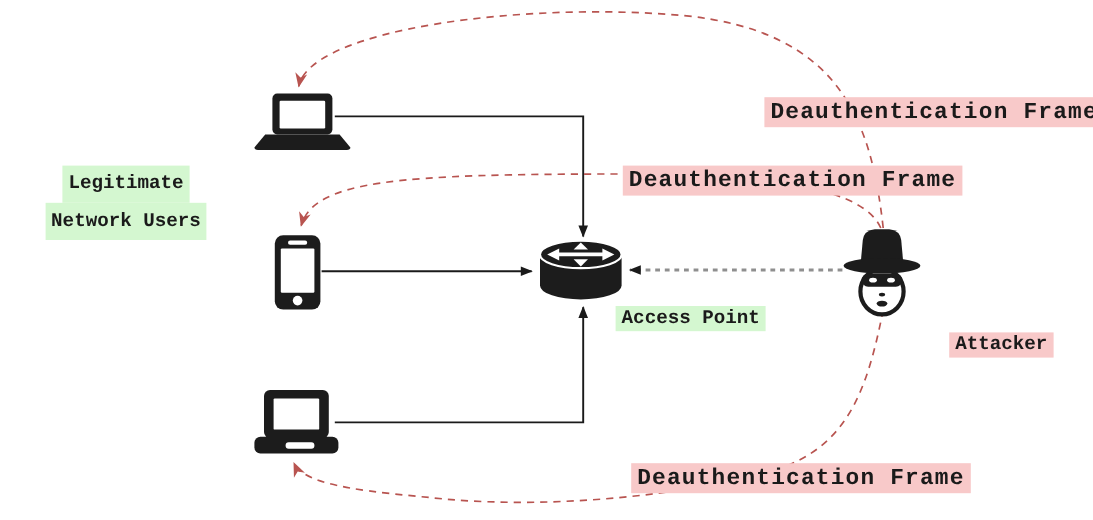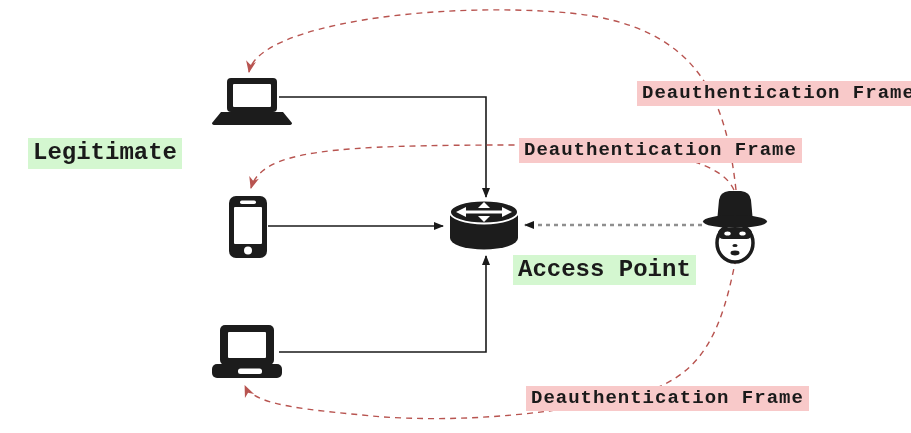--- a/index.html
+++ b/index.html
@@ -8,21 +8,21 @@
     overflow:hidden; font-family:"Liberation Mono", monospace;
   }
   .canvas svg { position:absolute; left:0; top:0; }
   .lbl {
     position:absolute; font-family:"Liberation Mono", monospace;
     font-weight:bold; color:#1a1a1a; white-space:nowrap;
   }
   .lbl span { padding:1px 5px 2px; display:inline-block; }
   .hl-green span { background:#d4f7d0; }
   .hl-pink  span { background:#f8c9c9; }
-  .big   { font-size:24px; }
+  .big   { font-size:16px; }
   .small { font-size:19px; letter-spacing:1px;border-radius:10px; }
   .users { left:18px; top:138px; width:174px; text-align:center; line-height:28px; }
 </style>
 </head>
 <body>
 
 <div class="canvas">
 
   <svg width="911" height="433" viewBox="0 0 911 433">
     <defs>
@@ -81,32 +81,36 @@
       <rect x="718" y="228" width="34" height="11" rx="5.5" fill="#1c1c1c"></rect>
       <ellipse cx="727.5" cy="233.5" rx="3.2" ry="2" fill="#ffffff"></ellipse>
       <ellipse cx="742.5" cy="233.5" rx="3.2" ry="2" fill="#ffffff"></ellipse>
       <ellipse cx="735" cy="245.5" rx="2.6" ry="1.6" fill="#1c1c1c"></ellipse>
       <ellipse cx="735" cy="253" rx="4.5" ry="2.4" fill="#1c1c1c"></ellipse>
     </g>
   </svg>
 
   <div class="lbl big hl-green users">
     <div><span>Legitimate</span></div>
+    <div><span>Network Users</span></div>
   </div>
 
   <div class="lbl small hl-pink" style="left:637px; top:81px;">
     <span>Deauthentication Frame</span>
   </div>
 
   <div class="lbl small hl-pink" style="left:519px; top:138px;">
     <span>Deauthentication Frame</span>
   </div>
 
   <div class="lbl small hl-pink" style="left:526px; top:386px;">
     <span>Deauthentication Frame</span>
   </div>
 
   <div class="lbl big hl-green" style="left:513px; top:255px;">
     <span>Access Point</span>
   </div>
 
+  <div class="lbl big hl-pink" style="left:791px; top:277px;">
+    <span>Attacker</span>
+  </div>
 
 </div>
 
 </body></html>

